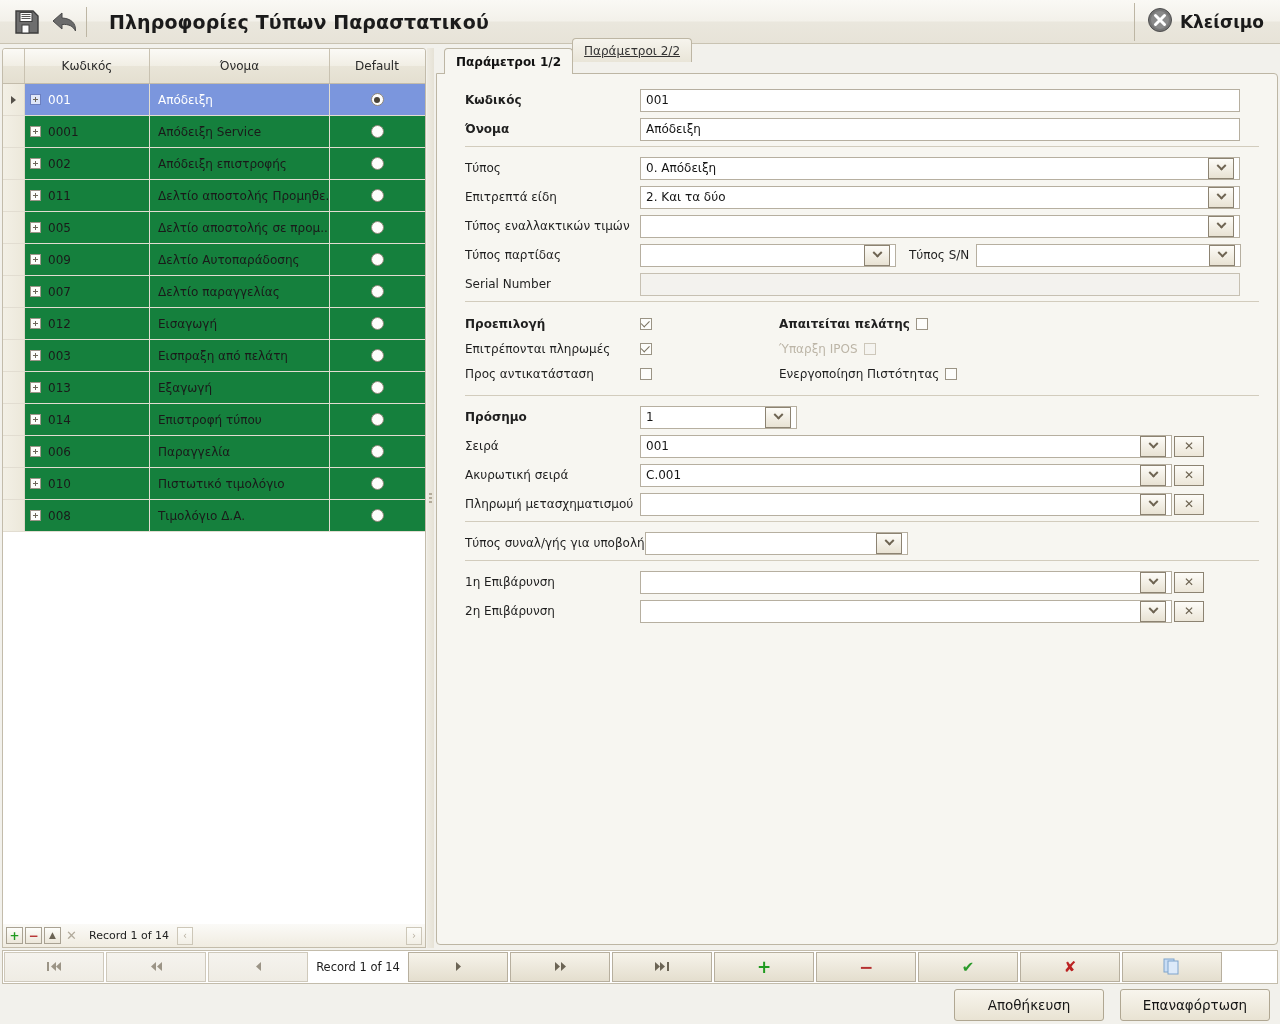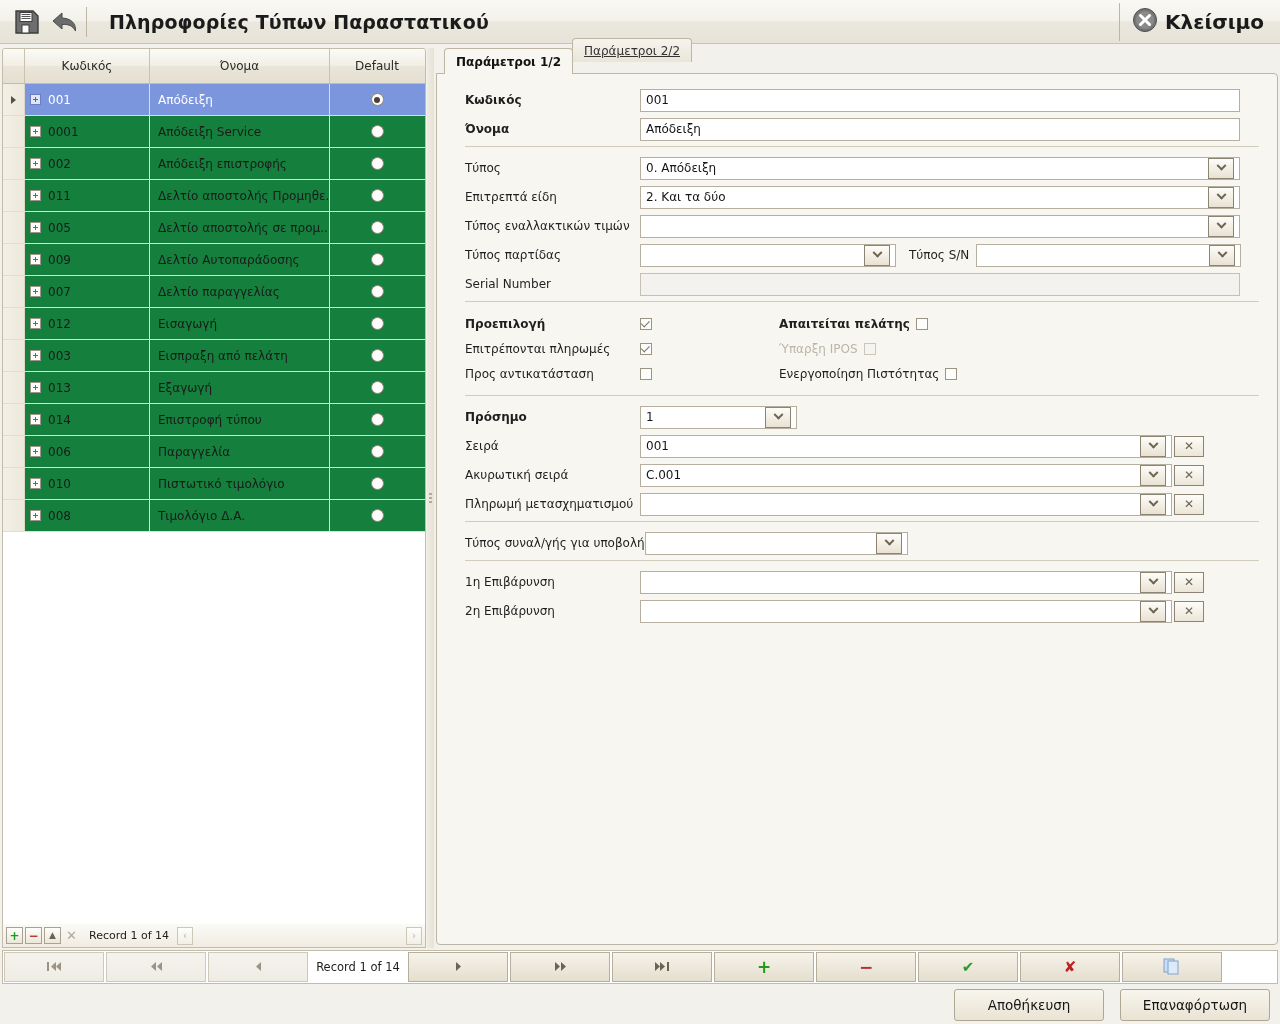--- a/index.html
+++ b/index.html
@@ -37,21 +37,21 @@
   .tb-right {
     margin-left: auto; height: 42px; display: flex; align-items: center;
     padding-right: 8px;
   }
   .tb-closewrap {
     display: flex; align-items: center; gap: 7px;
     padding: 2px 8px 2px 12px; cursor: pointer;
     border-left: 1px solid #bdb6a4;
     height: 38px;
   }
-  .tb-closelabel { font-size: 20px; font-weight: bold; }
+  .tb-closelabel { font-size: 17px; font-weight: bold; }
 
   
   .leftpanel {
     position: absolute; left: 2px; top: 48px; width: 424px; height: 900px;
     background: #ffffff;
     border: 1px solid #c3bcab;
     border-radius: 3px 3px 0 0;
   }
   .grid-head {
     display: flex; height: 35px;

